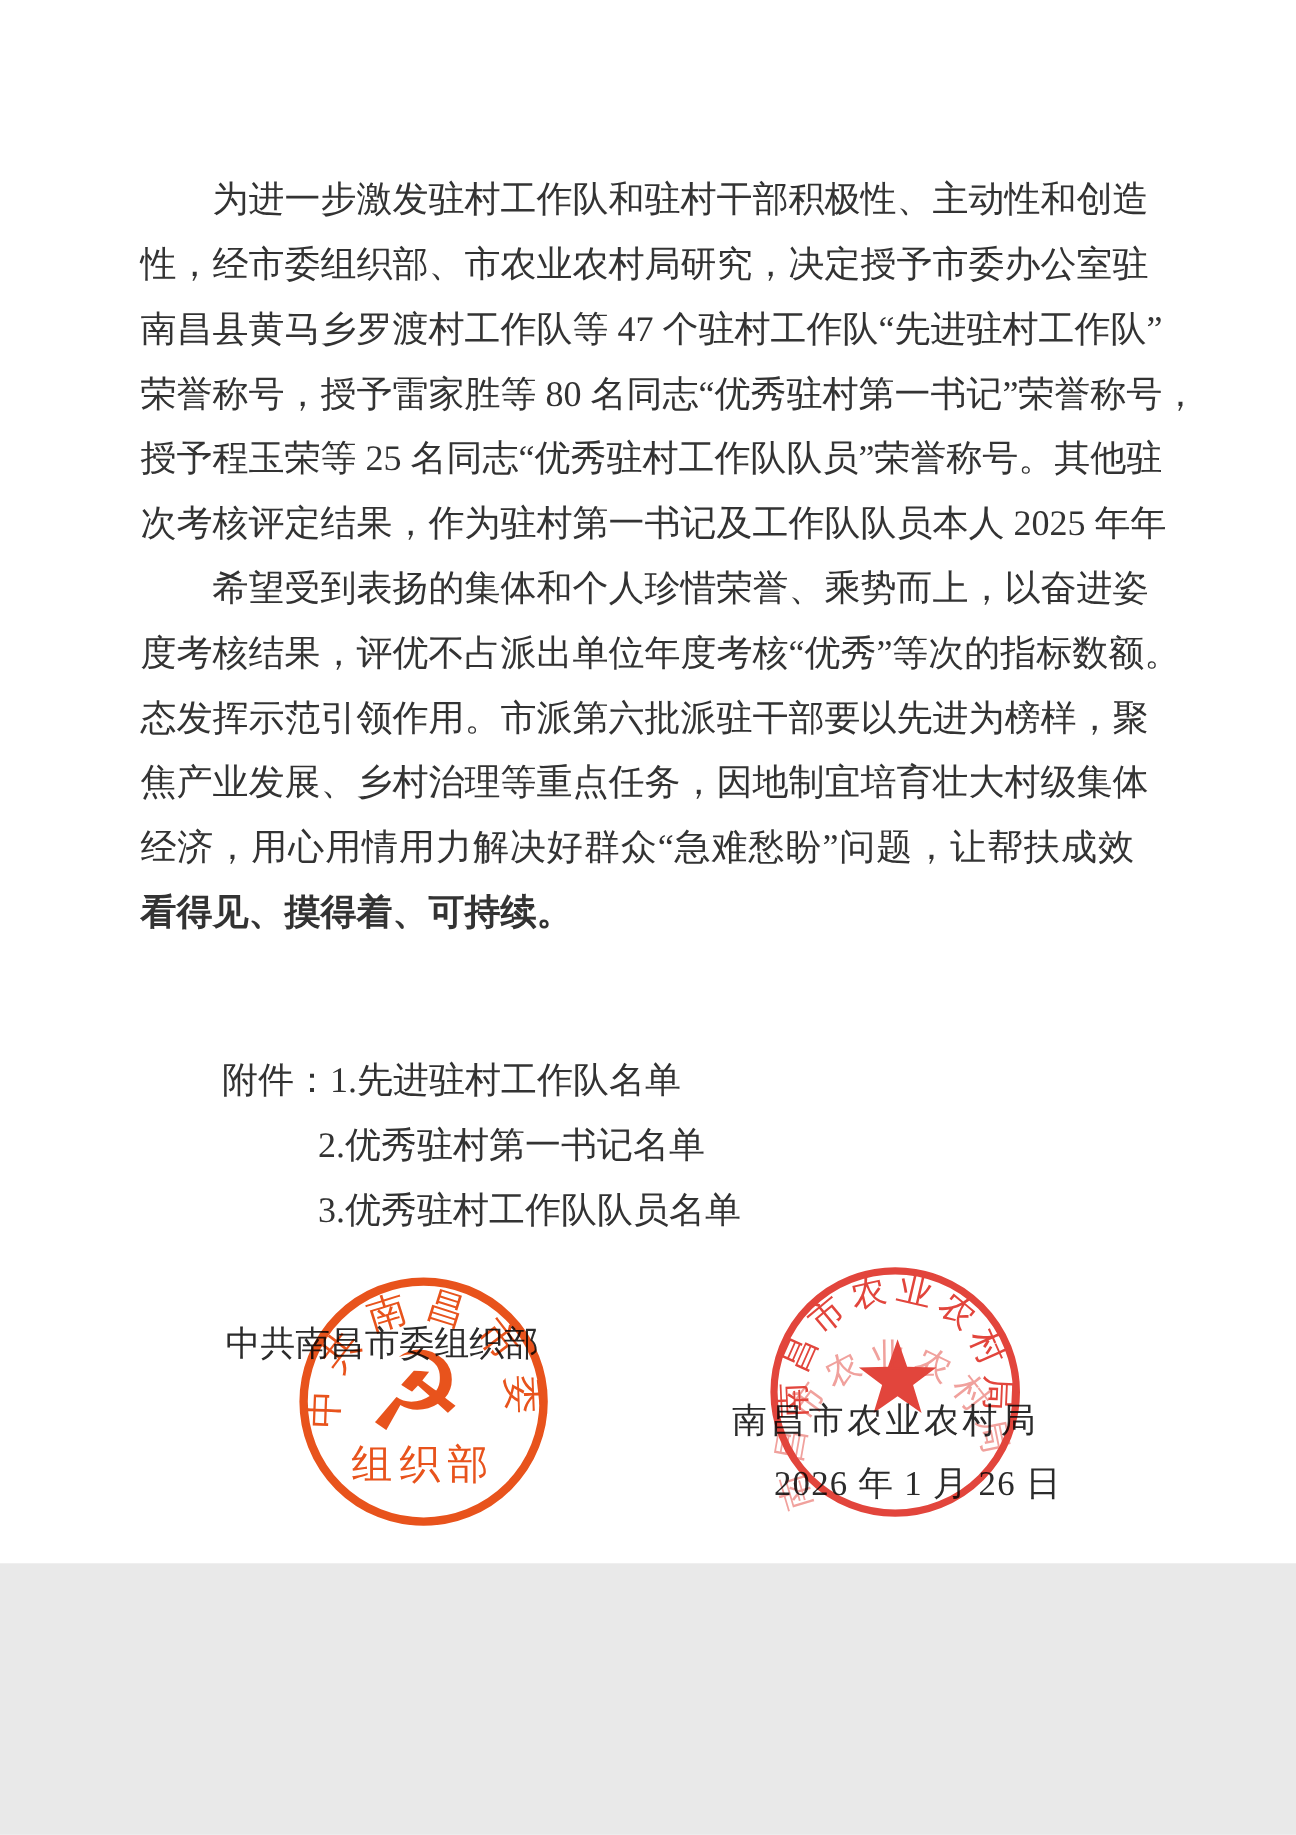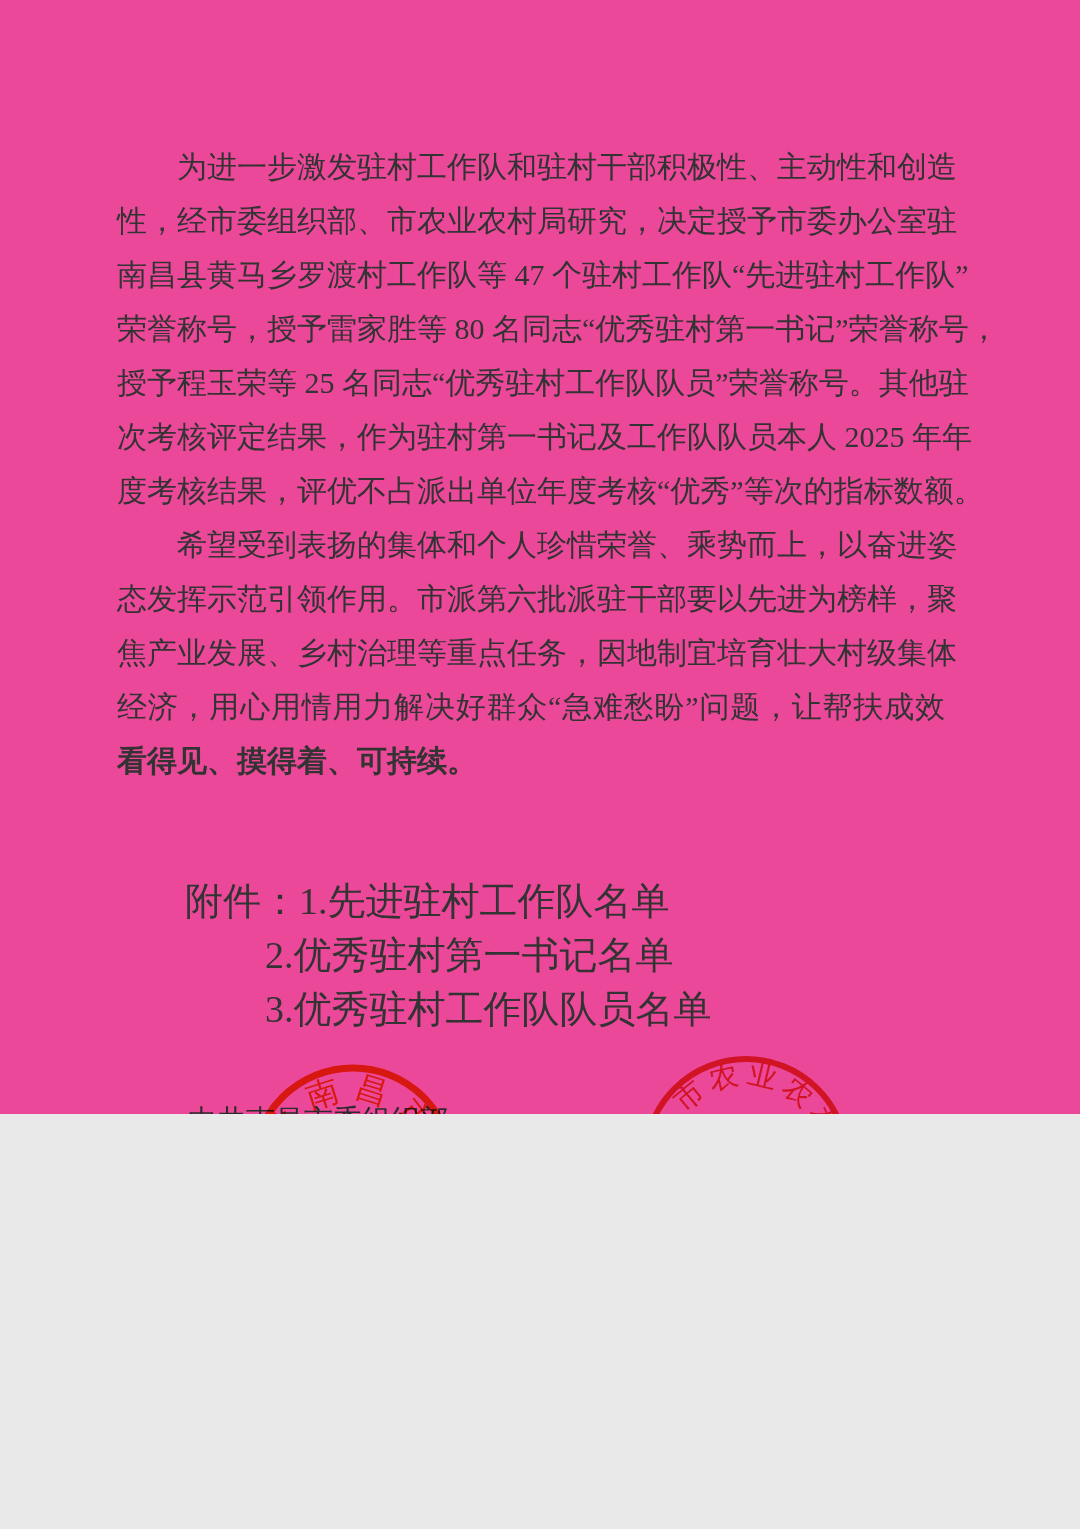--- a/index.html
+++ b/index.html
@@ -1,31 +1,31 @@
 <!DOCTYPE html>
 <html><head>
 <meta charset="utf-8">
 <style>
   html,body{margin:0;padding:0;background:#e9e9e9;}
   .page{
-    position:relative;width:1080px;height:1114px;background:#ec4899;
+    position:relative;width:1080px;height:1303px;background:#ffffff;
     font-family:"Liberation Serif","DejaVu Serif",serif;color:#333;
     overflow:hidden;margin:0 auto;
   }
   
   .body-text{position:absolute;left:117px;top:140px;width:828px;}
   .line{
     height:54px;line-height:54px;font-size:30px;color:#333;
     text-align:justify;text-align-last:justify;white-space:nowrap;
   }
   .line.short{text-align:center;text-align-last:left;font-weight:bold;}
   .line.indent{padding-left:60px;}
   
   .attach{position:absolute;left:117px;top:874px;width:828px;}
-  .aline{height:54px;line-height:54px;font-size:38px;color:#333;}
+  .aline{height:54px;line-height:54px;font-size:30px;color:#333;}
   .aline .alabel{padding-left:68px;}
   .aline.ind2{padding-left:148px;}
   
   .sig{position:absolute;height:40px;line-height:40px;font-size:29px;color:#2b2b2b;white-space:nowrap;}
   .sig-left{left:188px;top:1100px;letter-spacing:0px;}
   .sig-right{left:610px;top:1164px;letter-spacing:3px;}
   .sig-date{left:645px;top:1217px;font-size:29px;letter-spacing:1px;}
   .pagenum{position:absolute;left:80px;top:1372px;height:40px;line-height:40px;font-size:26px;color:#2b2b2b;letter-spacing:2px;}
   
   .stamp{position:absolute;mix-blend-mode:multiply;filter:blur(0.3px);}
@@ -46,22 +46,22 @@
 
 <div class="page">
 
   <div class="body-text">
     <div class="line indent">为进一步激发驻村工作队和驻村干部积极性、主动性和创造</div>
     <div class="line">性，经市委组织部、市农业农村局研究，决定授予市委办公室驻</div>
     <div class="line">南昌县黄马乡罗渡村工作队等 47 个驻村工作队“先进驻村工作队”</div>
     <div class="line">荣誉称号，授予雷家胜等 80 名同志“优秀驻村第一书记”荣誉称号，</div>
     <div class="line">授予程玉荣等 25 名同志“优秀驻村工作队队员”荣誉称号。其他驻</div>
     <div class="line">次考核评定结果，作为驻村第一书记及工作队队员本人 2025 年年</div>
+    <div class="line indent">希望受到表扬的集体和个人珍惜荣誉、乘势而上，以奋进姿</div>
     <div class="line">度考核结果，评优不占派出单位年度考核“优秀”等次的指标数额。</div>
-    <div class="line indent">希望受到表扬的集体和个人珍惜荣誉、乘势而上，以奋进姿</div>
     <div class="line">态发挥示范引领作用。市派第六批派驻干部要以先进为榜样，聚</div>
     <div class="line">焦产业发展、乡村治理等重点任务，因地制宜培育壮大村级集体</div>
     <div class="line">经济，用心用情用力解决好群众“急难愁盼”问题，让帮扶成效</div>
     <div class="line short">看得见、摸得着、可持续。</div>
   </div>
 
   <div class="attach">
     <div class="aline">
       <span class="alabel">附件：</span><span>1.先进驻村工作队名单</span>
     </div>

